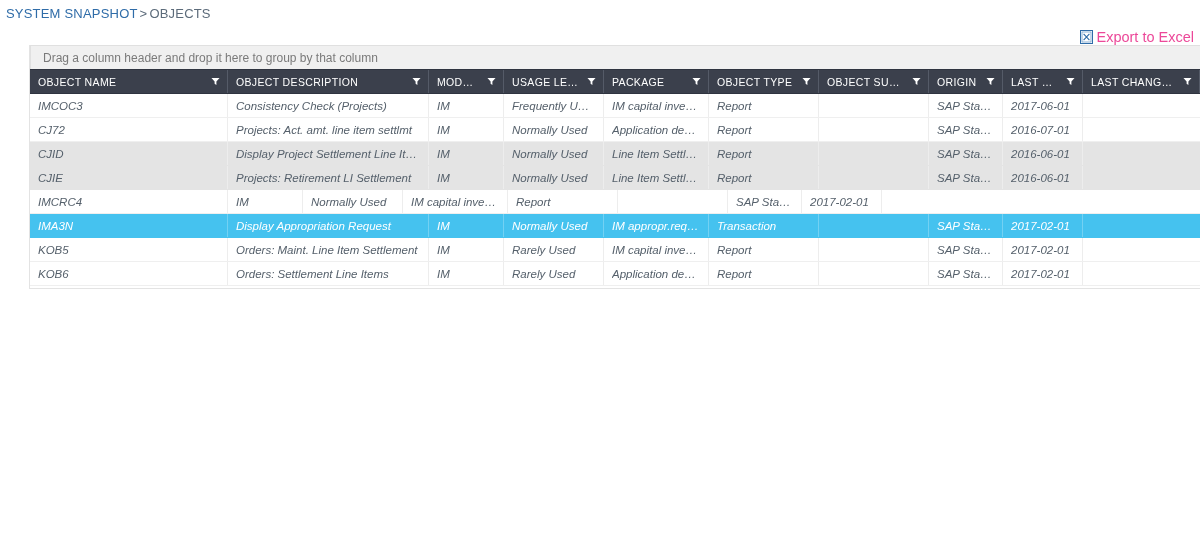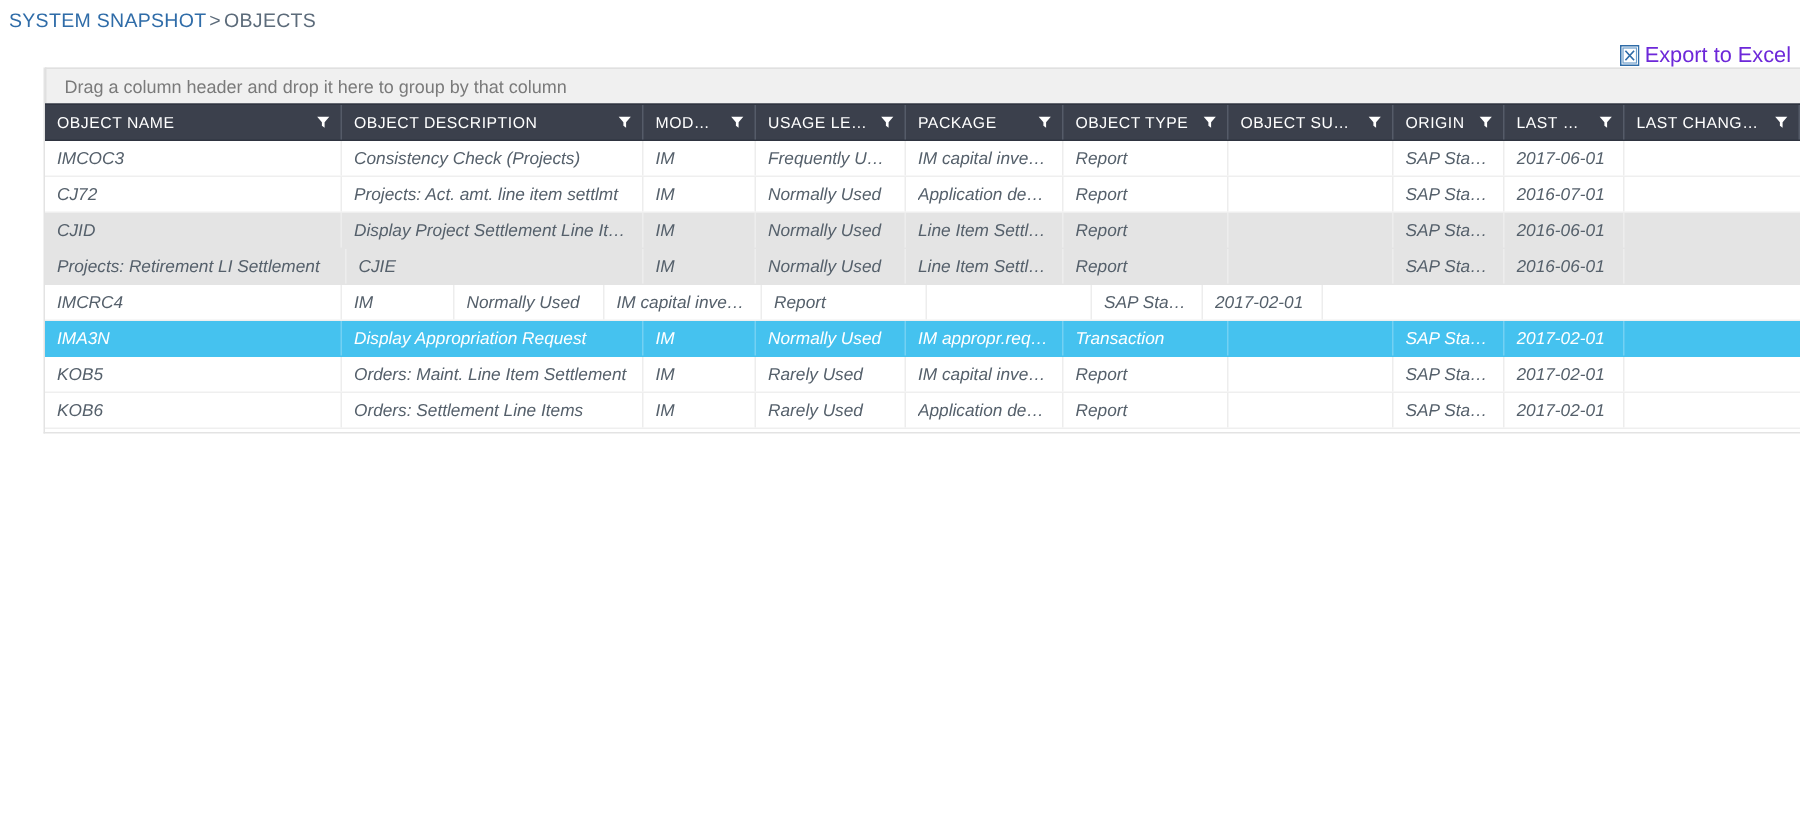--- a/index.html
+++ b/index.html
@@ -46,21 +46,21 @@
     right: 6px;
     height: 22px;
     display: flex;
     align-items: center;
     justify-content: flex-end;
   }
   .export-link {
     display: inline-flex;
     align-items: center;
     gap: 3px;
-    color: #6d28d9;
+    color: #ec4899;
     font-size: 14.5px;
     text-decoration: none;
     cursor: pointer;
   }
   .xls-icon {
     width: 13px;
     height: 14px;
     display: inline-block;
     position: relative;
     flex: 0 0 auto;
@@ -381,25 +381,25 @@
               <span>SAP Standard</span>
             </div>
             <div class="cell c8">
               <span>2016-06-01</span>
             </div>
             <div class="cell c9">
               <span></span>
             </div>
           </div>
           <div class="row alt">
+            <div class="cell c0">
+              <span>CJIE</span>
+            </div>
             <div class="cell c1">
               <span>Projects: Retirement LI Settlement</span>
-            </div>
-            <div class="cell c0">
-              <span>CJIE</span>
             </div>
             <div class="cell c2">
               <span>IM</span>
             </div>
             <div class="cell c3">
               <span>Normally Used</span>
             </div>
             <div class="cell c4">
               <span>Line Item Settleme...</span>
             </div>

